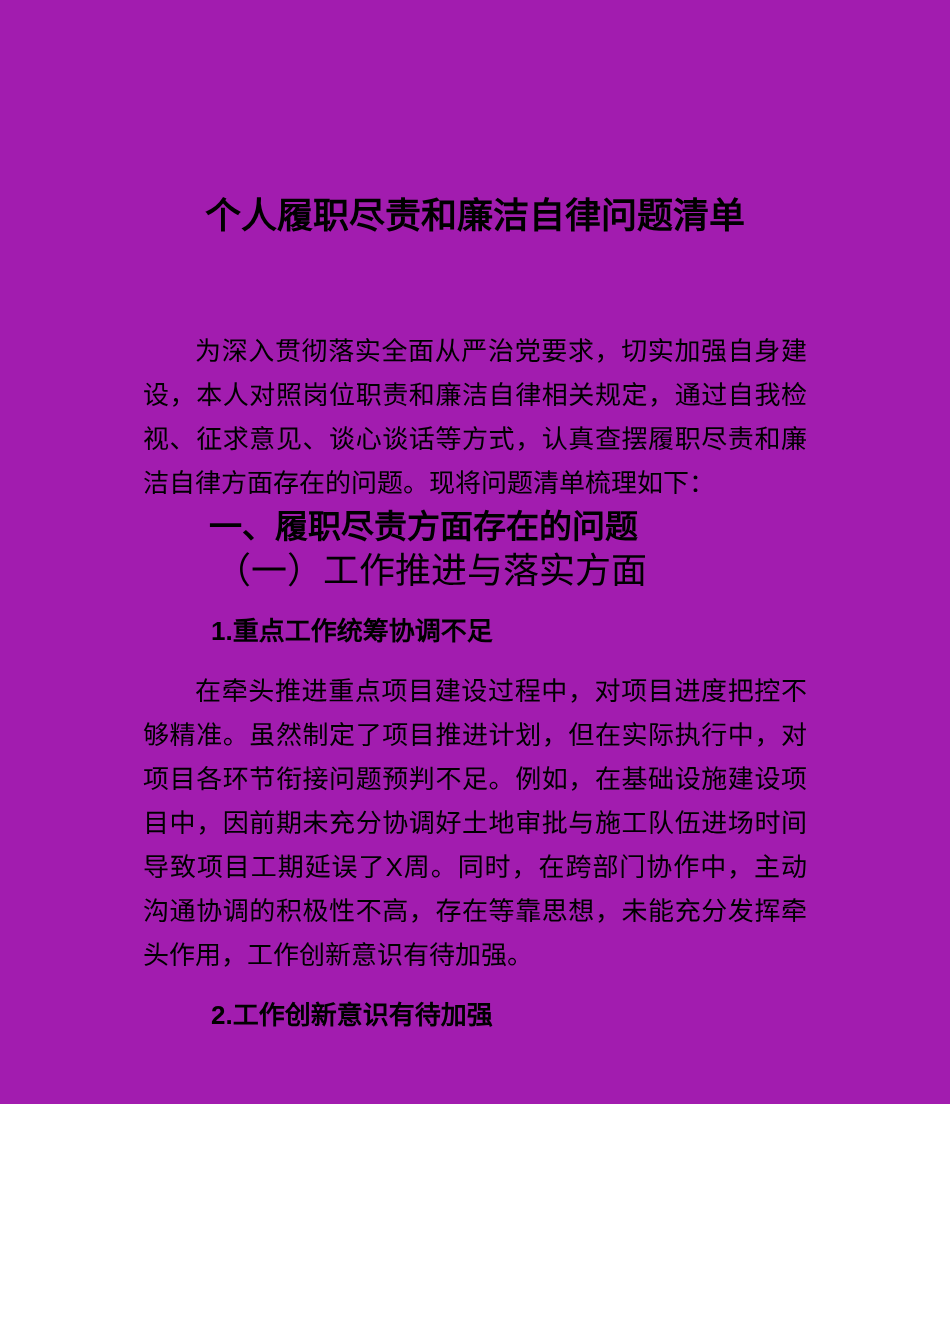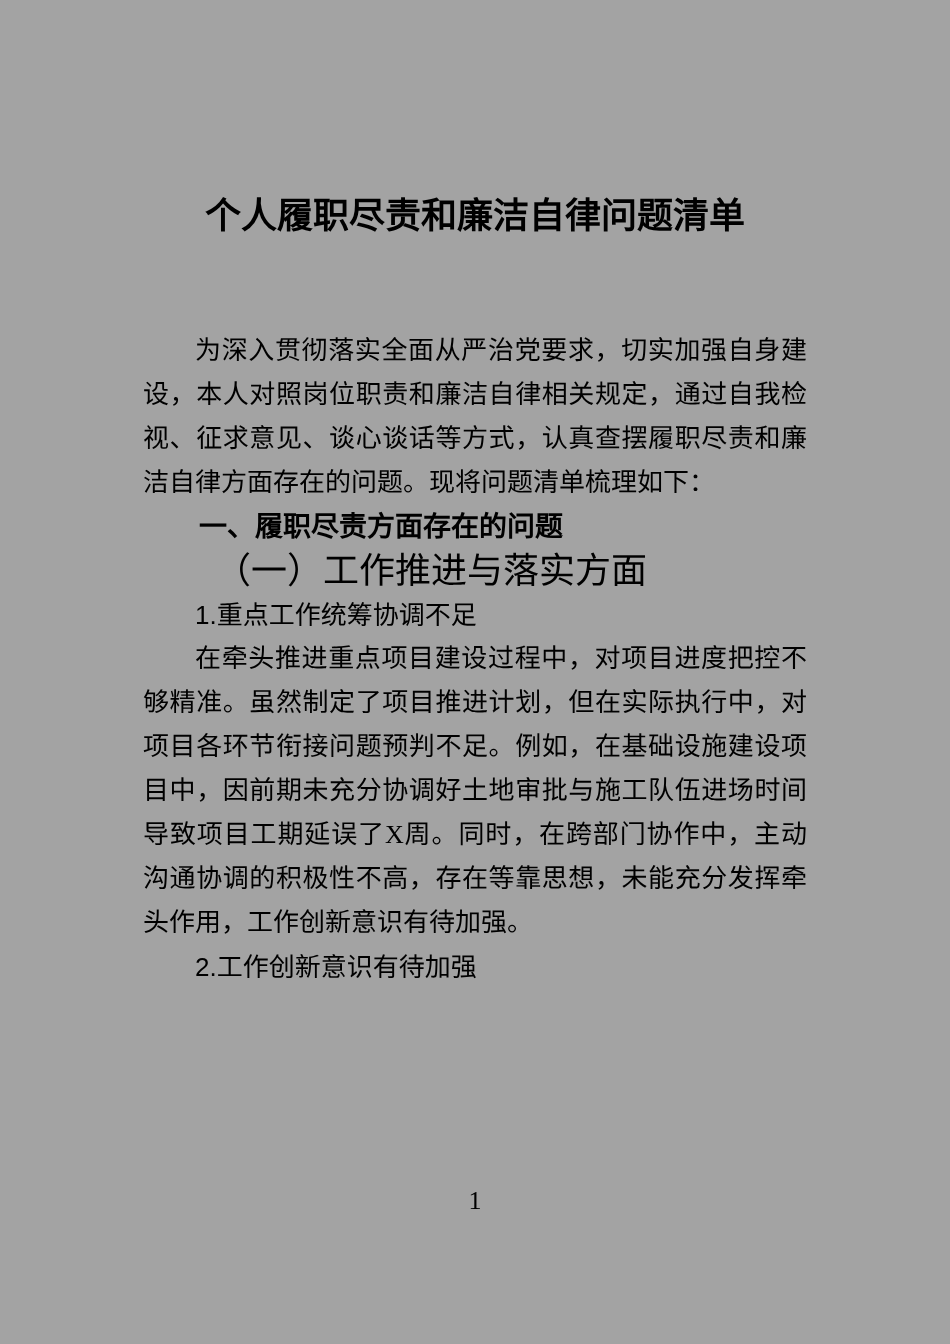--- a/index.html
+++ b/index.html
@@ -3,23 +3,23 @@
 <meta charset="utf-8">
 <style>
   html, body {
     margin: 0;
     padding: 0;
     background: #ffffff;
   }
   .page {
     position: relative;
     width: 950px;
-    height: 1344px;
+    height: 1104px;
     margin: 0 auto;
-    background: #a3a3a3;
+    background: #a21caf;
     color: #000000;
     overflow: hidden;
   }
   .content {
     position: absolute;
     left: 143px;
     top: 0;
     width: 664px;
   }
   .doc-title {
@@ -27,49 +27,49 @@
     font-family: "Liberation Serif", "DejaVu Serif", serif;
     font-size: 36px;
     font-weight: 700;
     line-height: 44px;
     text-align: center;
     white-space: nowrap;
     letter-spacing: 0px;
   }
   .para {
     margin: 0;
-    font-family: Liberation Serif, serif;
+    font-family: Liberation Sans, sans-serif;
     font-size: 26px;
     font-weight: 400;
     line-height: 44px;
     text-align: justify;
     text-justify: inter-ideograph;
     text-indent: 2em;
   }
   .section-heading {
     margin: 0;
     font-family: "Liberation Sans", "DejaVu Sans", sans-serif;
-    font-size: 28px;
+    font-size: 33px;
     font-weight: 700;
     line-height: 44px;
     text-indent: 2em;
   }
   .subsection-heading {
     margin: 0;
     font-family: "Liberation Serif", "DejaVu Serif", serif;
     font-size: 36px;
     font-weight: 400;
     line-height: 44px;
     text-indent: 2em;
   }
   .numbered-heading {
-    margin: 0;
+    margin: 16px;
     font-family: "Liberation Sans", "DejaVu Sans", sans-serif;
     font-size: 26px;
-    font-weight: 400;
+    font-weight: 700;
     line-height: 44px;
     text-indent: 2em;
   }
   .page-number {
     position: absolute;
     left: 0;
     right: 0;
     top: 1179px;
     font-family: "Liberation Serif", "DejaVu Serif", serif;
     font-size: 26px;

